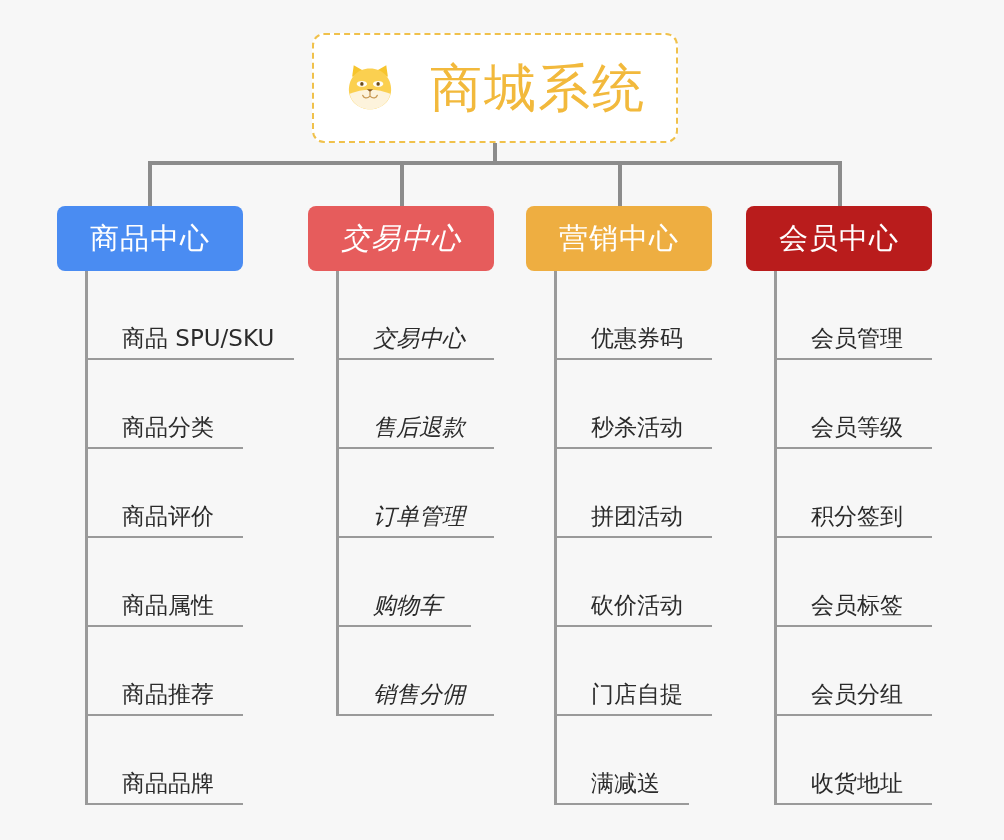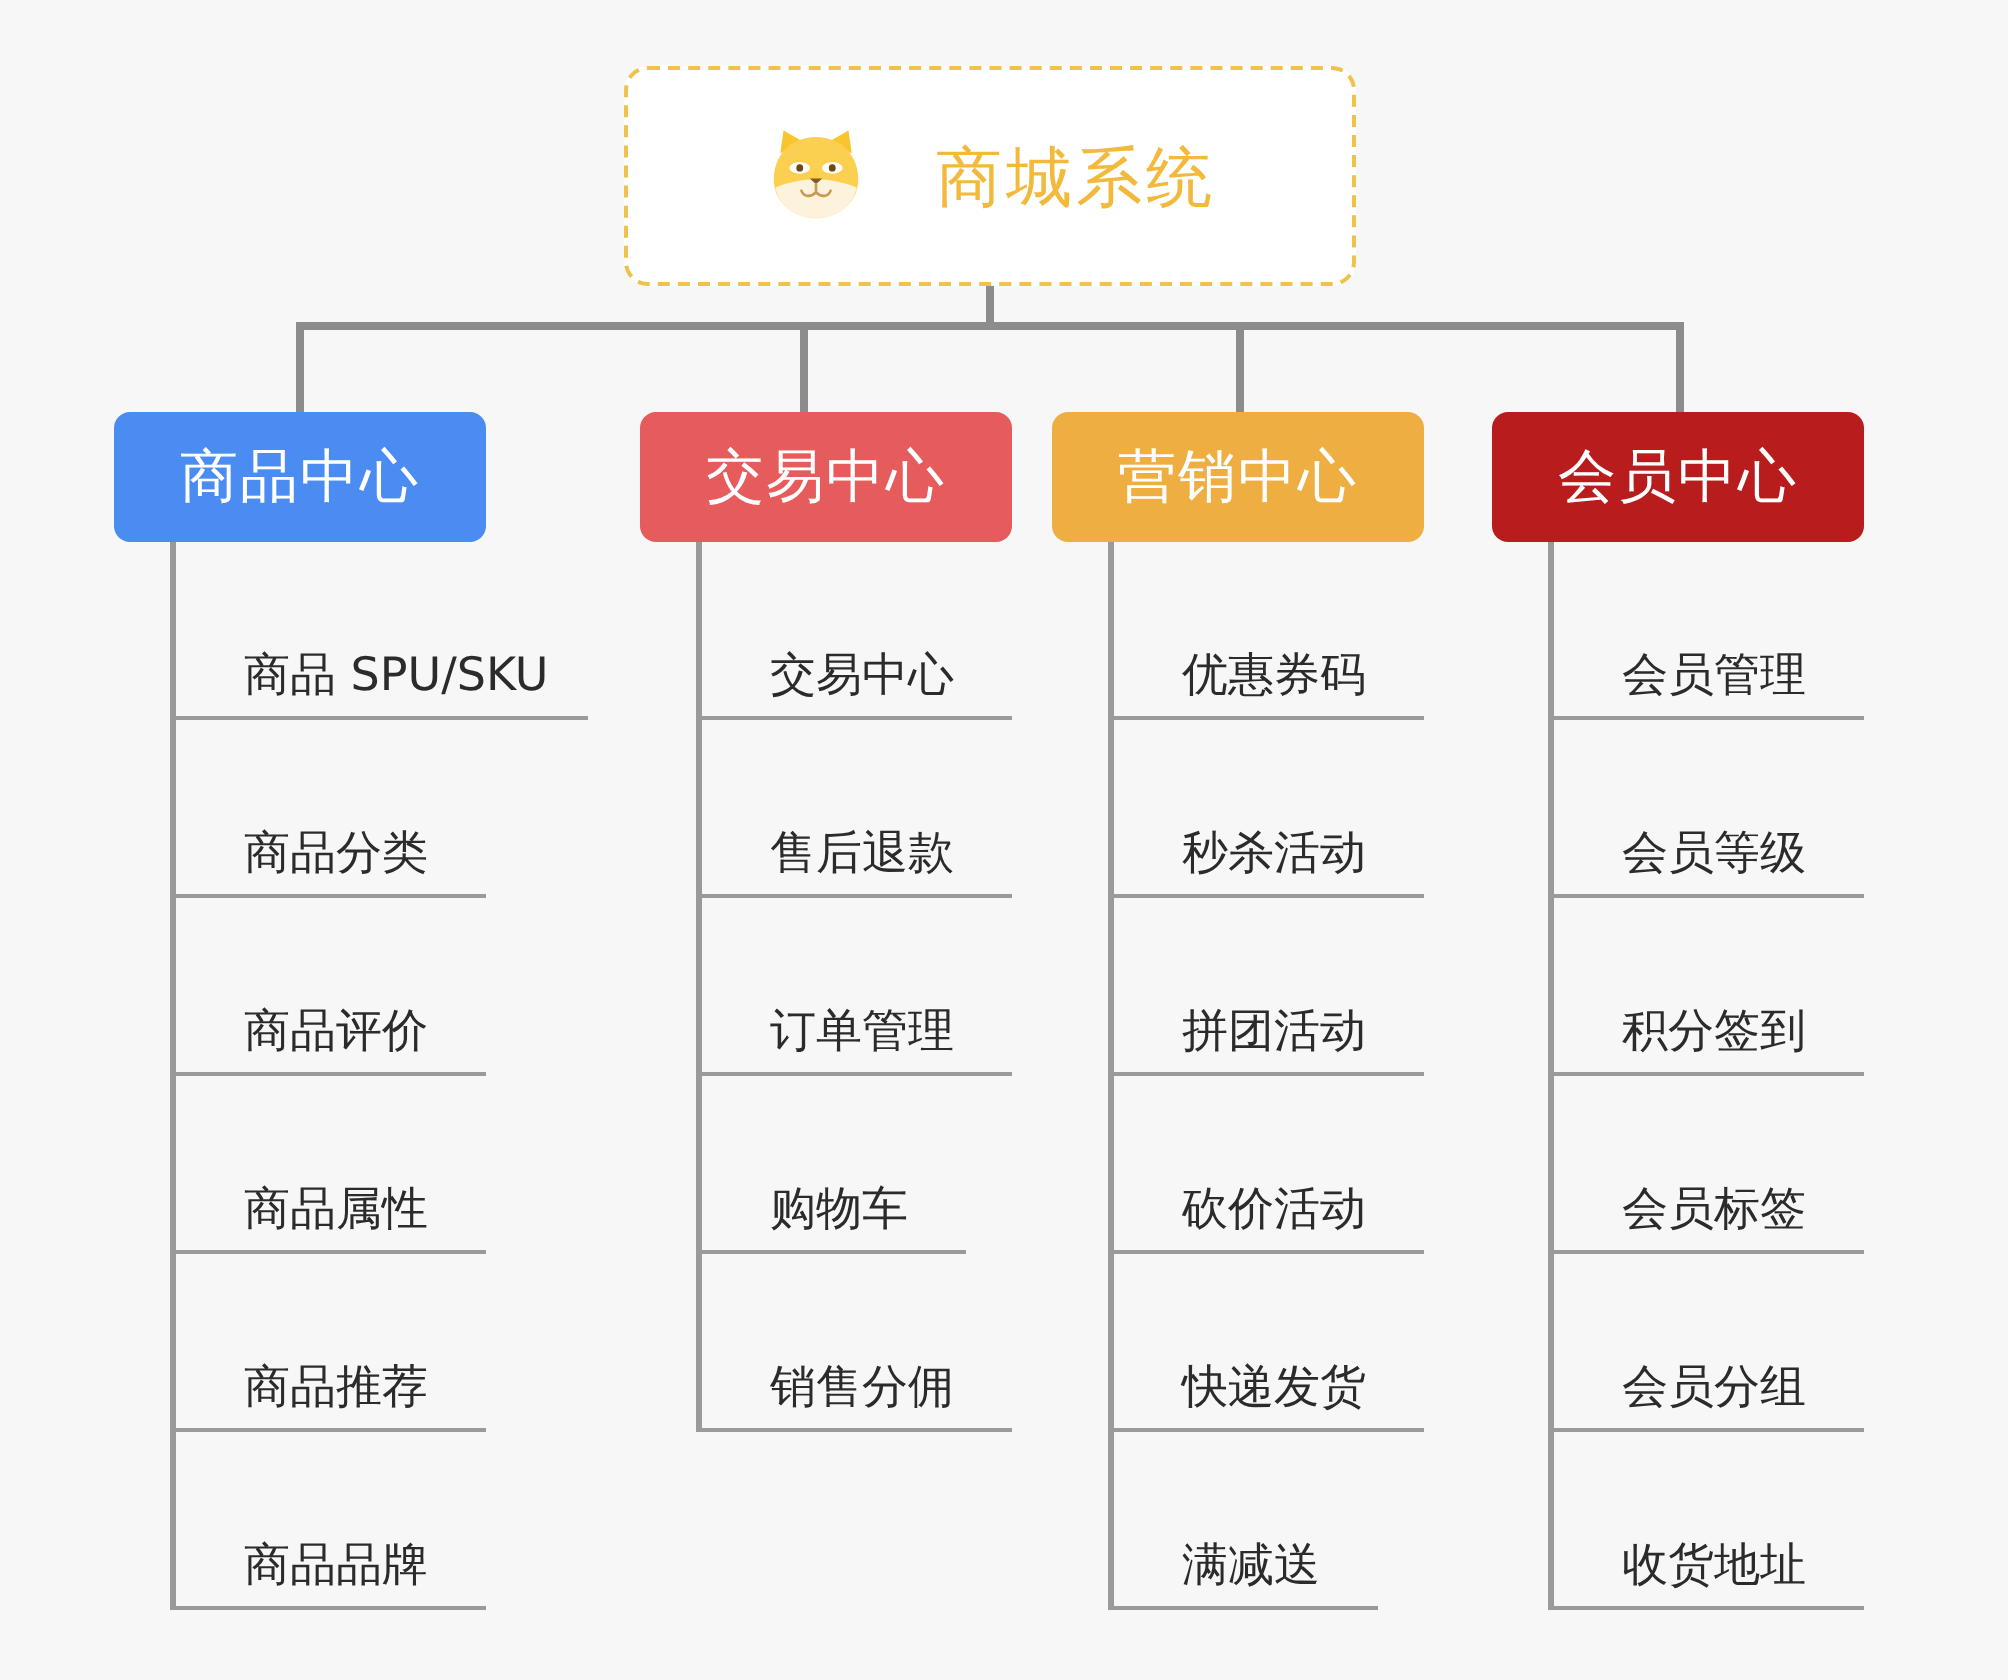--- a/index.html
+++ b/index.html
@@ -40,21 +40,21 @@
     gap: 14px;
   }
   .root-emoji {
     width: 52px;
     height: 52px;
     position: relative;
     flex: 0 0 auto;
   }
   .root-emoji svg { display: block; width: 52px; height: 52px; }
   .root-title {
-    font-size: 33px;
+    font-size: 52px;
     color: #f2b93c;
     letter-spacing: 2px;
     line-height: 1;
     white-space: nowrap;
     margin-left: 20px;
   }
 
   
   .conn {
     position: absolute;
@@ -81,21 +81,21 @@
   .conn-drop.c1 { left: 400px; }
   .conn-drop.c2 { left: 618px; }
   .conn-drop.c3 { left: 838px; }
 
   
   .column {
     position: absolute;
     top: 206px;
   }
   .column.c0 { left: 57px;  width: 220px; }
-  .column.c1 { left: 320px; width: 200px; }
+  .column.c1 { left: 308px; width: 200px; font-style: italic; }
   .column.c2 { left: 526px; width: 200px; }
   .column.c3 { left: 746px; width: 200px; }
 
   .cat-box {
     height: 65px;
     border-radius: 8px;
     display: flex;
     align-items: center;
     justify-content: center;
     color: #ffffff;
@@ -250,21 +250,21 @@
       </div>
       <div class="leaf-item">
         <span class="leaf-label">拼团活动</span>
         <span class="leaf-underline" style="width: 155px;"></span>
       </div>
       <div class="leaf-item">
         <span class="leaf-label">砍价活动</span>
         <span class="leaf-underline" style="width: 155px;"></span>
       </div>
       <div class="leaf-item">
-        <span class="leaf-label">快递发货</span>
+        <span class="leaf-label">门店自提</span>
         <span class="leaf-underline" style="width: 155px;"></span>
       </div>
       <div class="leaf-item">
         <span class="leaf-label">满减送</span>
         <span class="leaf-underline" style="width: 132px;"></span>
       </div>
     </div>
   </div>
 
   <div class="column c3">

